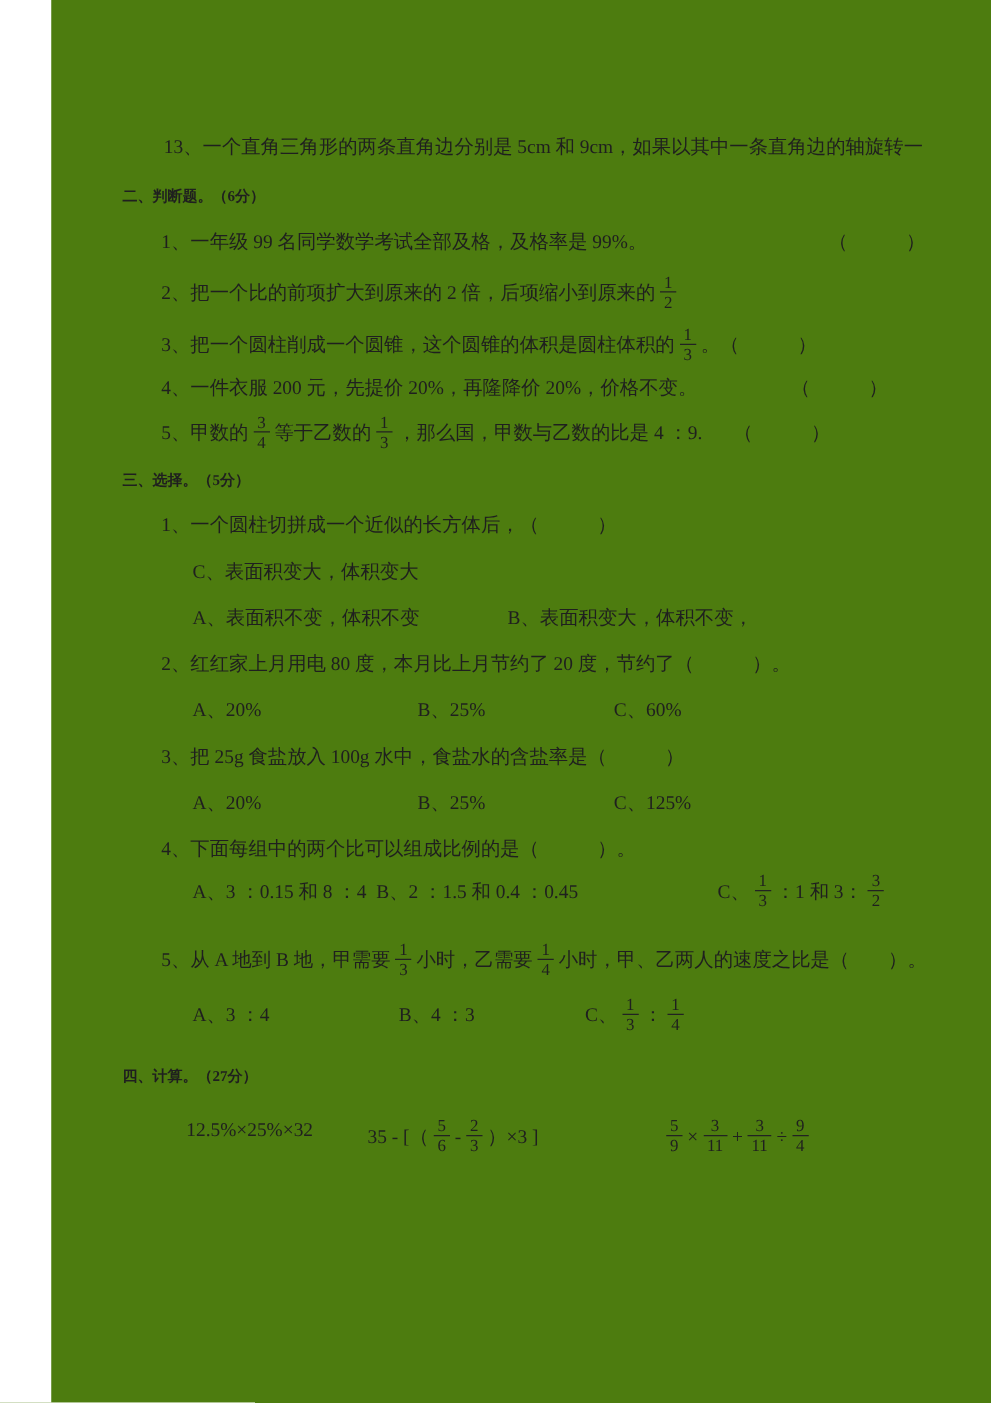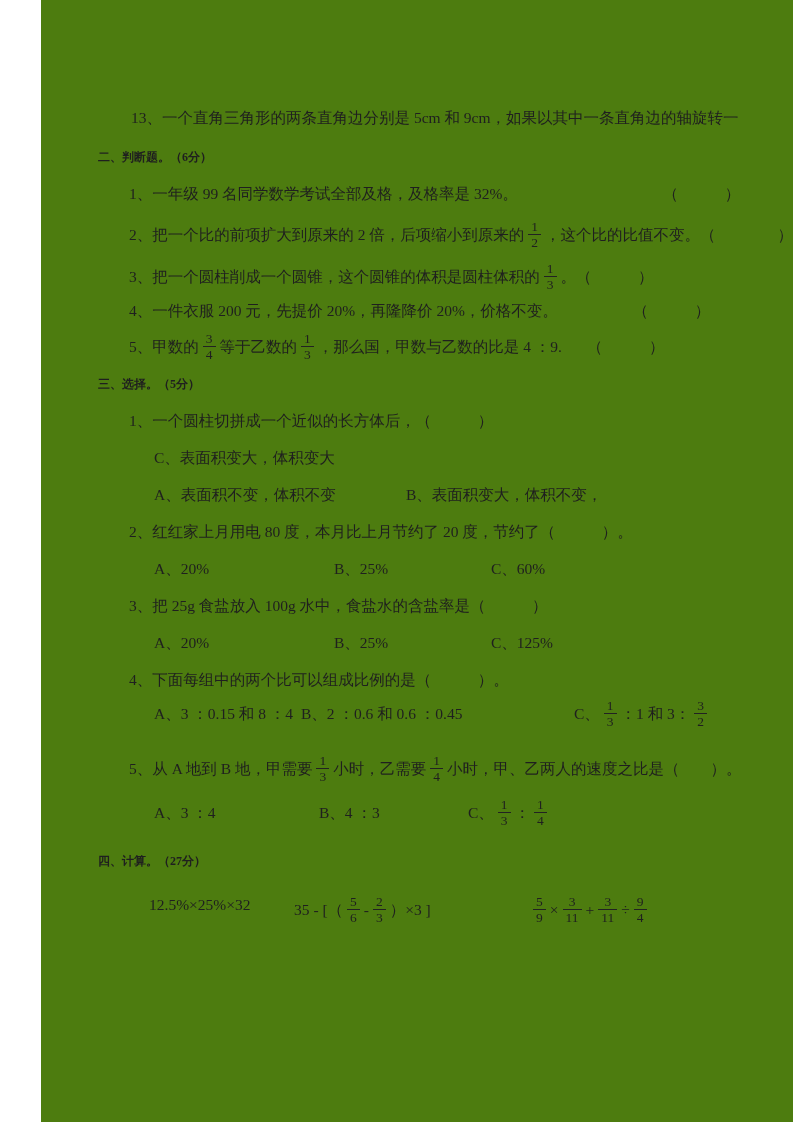--- a/index.html
+++ b/index.html
@@ -51,28 +51,28 @@
 
 <div class="page">
 
   <p class="ln q13a">
     <span>13、一个直角三角形的两条直角边分别是 5cm 和 9cm，如果以其中一条直角边的轴旋转一</span>
   </p>
 
   <h2 class="sec">二、判断题。（6分）</h2>
 
   <p class="ln mb9">
-    <span>1、一年级 99 名同学数学考试全部及格，及格率是 32%。</span><span class="blank g145">（　　　）</span>
+    <span>1、一年级 99 名同学数学考试全部及格，及格率是 99%。</span><span class="blank g145">（　　　）</span>
   </p>
 
   <p class="ln lnf">
     <span>2、把一个比的前项扩大到原来的 2 倍，后项缩小到原来的</span><span class="frac">
         <span class="fn">1</span>
         <span class="fd">2</span>
-      </span><span>，这个比的比值不变。（　　　　）</span>
+      </span>
   </p>
 
   <p class="ln lnf">
     <span>3、把一个圆柱削成一个圆锥，这个圆锥的体积是圆柱体积的</span><span class="frac">
         <span class="fn">1</span>
         <span class="fd">3</span>
       </span><span>。（　　　）</span>
   </p>
 
   <p class="ln mb4">
@@ -118,21 +118,21 @@
     <span class="opt oa">A、20%</span>
     <span class="opt ob">B、25%</span>
     <span class="opt oc">C、125%</span>
   </div>
 
   <p class="ln mb0">
     <span>4、下面每组中的两个比可以组成比例的是（　　　）。</span>
   </p>
   <div class="optrow c4o fr-row mb8">
     <span class="opt oa">A、3 ：0.15 和 8 ：4</span>
-    <span class="opt ob">B、2 ：0.6 和 0.6 ：0.45</span>
+    <span class="opt ob">B、2 ：1.5 和 0.4 ：0.45</span>
     <span class="opt oc"><span>C、</span><span class="frac">
           <span class="fn">1</span>
           <span class="fd">3</span>
         </span><span>：1 和 3：</span><span class="frac">
           <span class="fn">3</span>
           <span class="fd">2</span>
         </span></span>
   </div>
 
   <p class="ln lnf">

